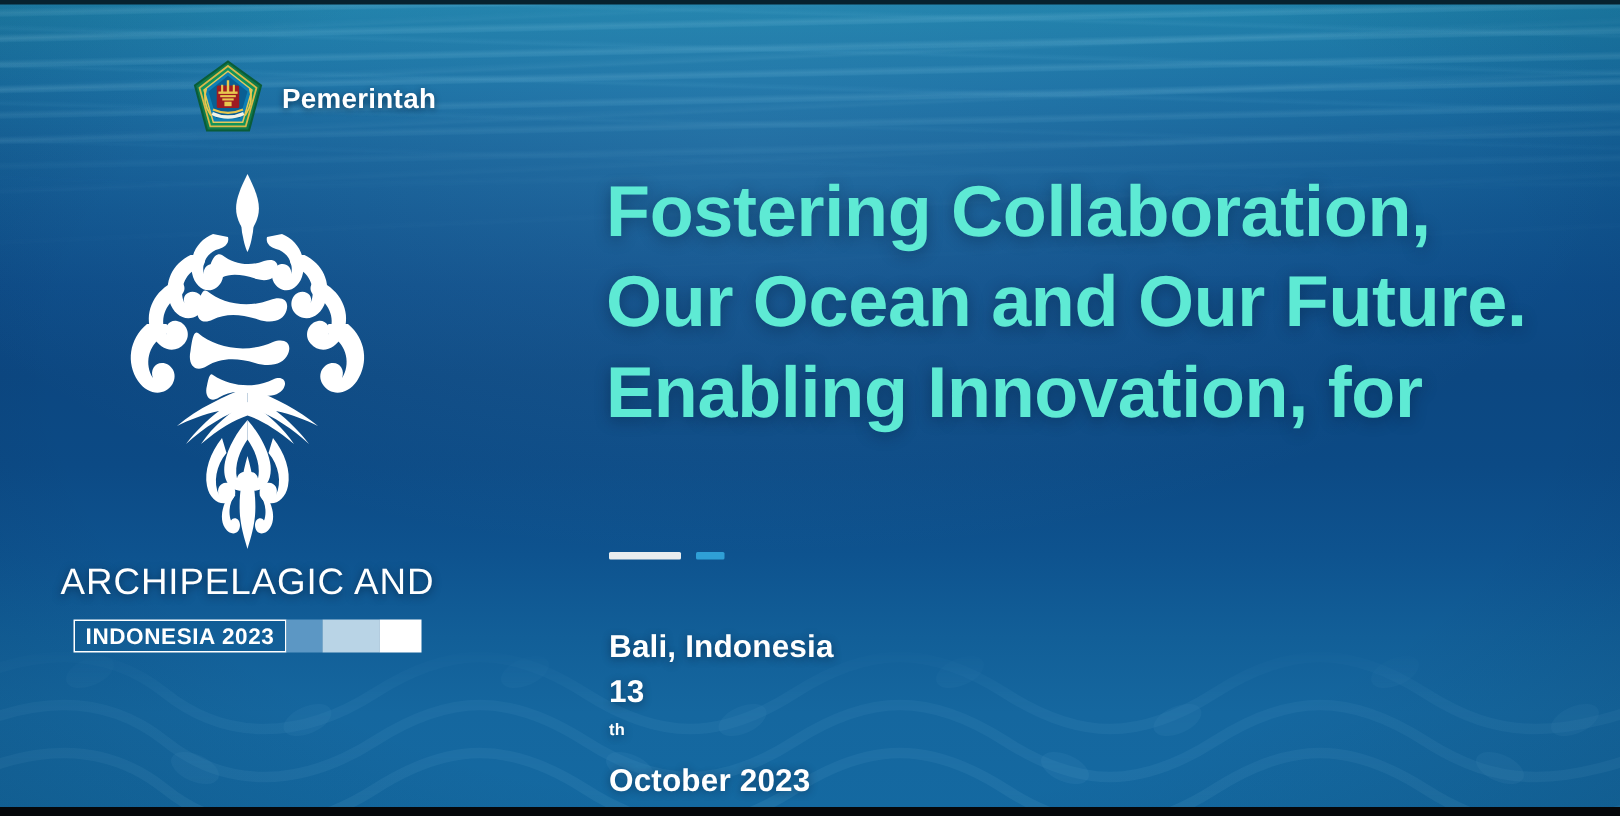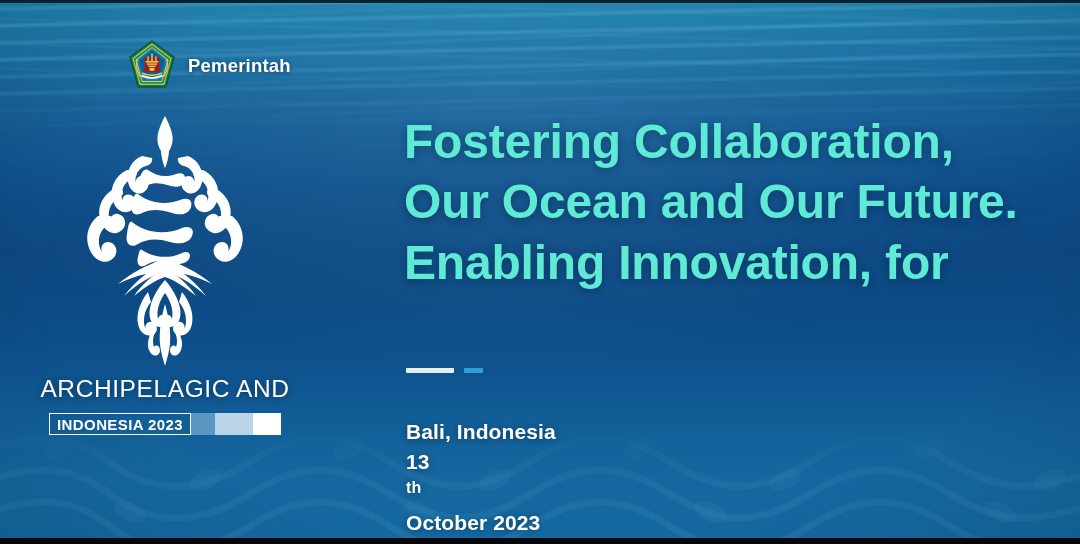--- a/index.html
+++ b/index.html
@@ -187,21 +187,21 @@
   .divider .seg-b{ width:19px; background:#2f9fd6; }
 
   .place{
     position:absolute; left:2px; top:417px;
     color:#ffffff;
     font-size:21px; font-weight:700; line-height:1.42;
     letter-spacing:.1px;
     text-shadow:0 1px 6px rgba(0,20,45,.45);
   }
   .place span{ display:block; white-space:nowrap; }
-  .place sup{ font-size:16px; vertical-align:super; }
+  .place sup{ font-size:11px; vertical-align:super; }
 </style>
 </head>
 <body>
 
 <div class="stage">
 
   <div class="ocean"></div>
   <div class="ripples"></div>
   <div class="ripples2"></div>
   <div class="glow"></div>

